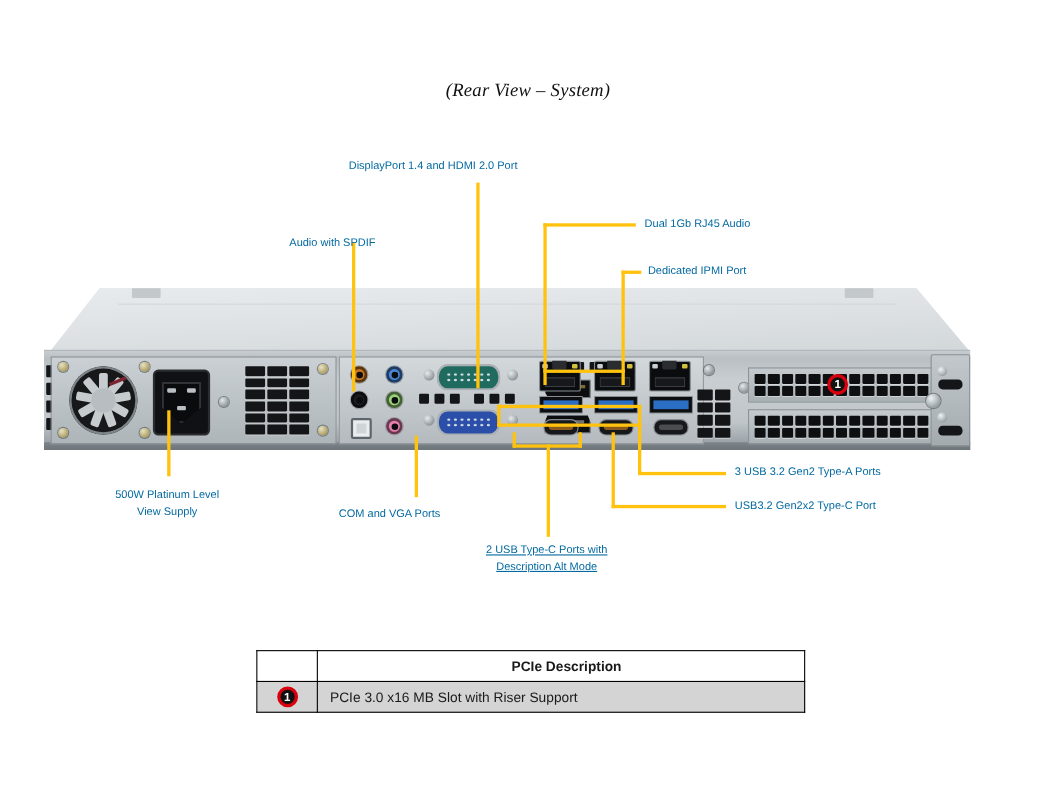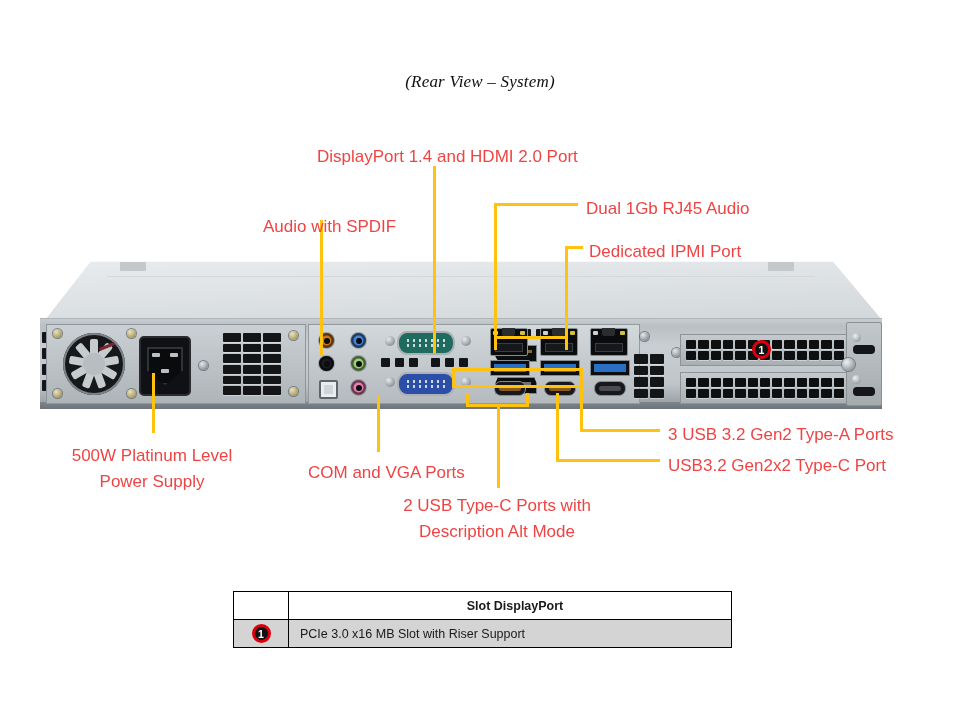--- a/index.html
+++ b/index.html
@@ -19,21 +19,21 @@
     position:absolute;left:0;top:72px;width:960px;
     text-align:center;
     font-family:"Liberation Serif", serif;
     font-style:italic;
     font-size:17px;
     letter-spacing:.2px;
     color:#111;
   }
 
   
-  .lbl{position:absolute;font-size:17px;color:#ef4444;white-space:nowrap;line-height:1.5;}
+  .lbl{position:absolute;font-size:10px;color:#0369a1;white-space:nowrap;line-height:1.5;}
   .lbl.ctr{text-align:center;}
 
   
   .lead{position:absolute;background:#FFC20E;}
   .lead.v{width:3px;}
   .lead.h{height:3px;}
 
   
   .chassis{position:absolute;left:40px;top:258px;width:842px;height:152px;}
 
@@ -454,39 +454,39 @@
   <div class="lbl" style="left:317px;top:144px;">DisplayPort 1.4 and HDMI 2.0 Port</div>
 
   <div class="lbl" style="left:263px;top:214px;">Audio with SPDIF</div>
 
   <div class="lbl" style="left:586px;top:196px;">Dual 1Gb RJ45 Audio</div>
 
   <div class="lbl" style="left:589px;top:239px;">Dedicated IPMI Port</div>
 
   <div class="lbl ctr" style="left:52px;top:443px;width:200px;">
     <div>500W Platinum Level</div>
-    <div>Power Supply</div>
+    <div>View Supply</div>
   </div>
 
   <div class="lbl" style="left:308px;top:460px;">COM and VGA Ports</div>
 
-  <div class="lbl ctr" style="left:387px;top:493px;width:220px;">
+  <div class="lbl ctr" style="left:387px;top:493px;width:220px;text-decoration:underline;">
     <div>2 USB Type-C Ports with</div>
     <div>Description Alt Mode</div>
   </div>
 
   <div class="lbl" style="left:668px;top:422px;">3 USB 3.2 Gen2 Type-A Ports</div>
 
   <div class="lbl" style="left:668px;top:453px;">USB3.2 Gen2x2 Type-C Port</div>
 
   <table class="tbl">
     <tbody>
       <tr class="hdr">
         <td class="c-num"></td>
-        <td class="c-desc">Slot DisplayPort</td>
+        <td class="c-desc">PCIe Description</td>
       </tr>
       <tr class="row">
         <td class="c-num">
           <span class="badge">1</span>
         </td>
         <td class="c-desc">PCIe 3.0 x16 MB Slot with Riser Support</td>
       </tr>
     </tbody>
   </table>
 

